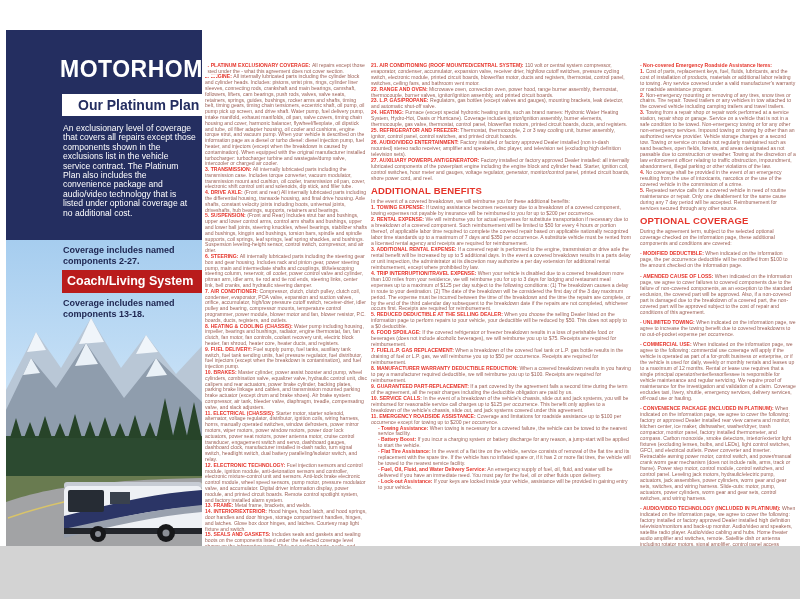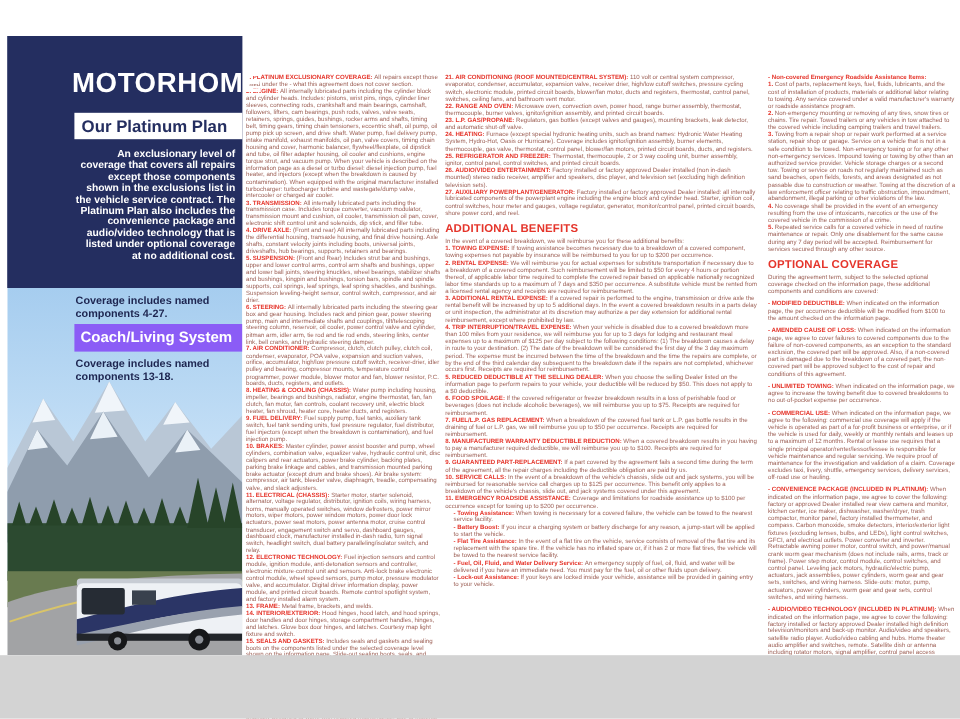--- a/index.html
+++ b/index.html
@@ -8,34 +8,34 @@
     font-family:"Liberation Sans", sans-serif;overflow:hidden;
   }
   
   .gray-band{position:absolute;left:0;top:546px;width:800px;height:53px;background:#d3d3d3;z-index:6;}
 
   
   #left-panel{position:absolute;left:6px;top:30px;width:196px;height:210px;background:#242e60;z-index:4;}
   .brand{position:absolute;top:26px;left:54px;right:4px;color:#ffffff;font-weight:bold;
          font-size:23px;letter-spacing:.5px;white-space:nowrap;}
   .side-banner{position:absolute;left:56px;right:0;height:22px;background:#ffffff;color:#242e60;
-         font-weight:bold;font-size:14px;line-height:22px;padding-left:6px;white-space:nowrap;}
+         font-weight:bold;font-size:14px;line-height:22px;padding-left:16px;white-space:nowrap;}
   .banner-platinum{top:64px;}
   .banner-gold{top:184px;}
-  .side-para{position:absolute;top:94px;left:57px;right:6px;color:#ffffff;font-weight:bold;
-         font-size:8.6px;line-height:9.4px;text-align:right;}
+  .side-para{position:absolute;top:94px;left:57px;right:6px;color:#ffffff;font-weight:normal;
+         font-size:8.6px;line-height:9.4px;}
 
   
   #photo{position:absolute;left:6px;top:240px;width:196px;height:306px;z-index:4;overflow:hidden;}
   #photo svg{position:absolute;left:0;top:0;}
   .photo-text{position:absolute;left:57px;right:6px;color:#1d2550;font-weight:bold;
          font-size:9px;line-height:10.5px;z-index:2;}
   .pt-gold{top:5px;}
   .pt-coach{top:58px;}
-  .coach-banner{position:absolute;left:56px;right:0;top:30px;height:23px;background:#8b5cf6;
+  .coach-banner{position:absolute;left:56px;right:0;top:30px;height:23px;background:#b91c1c;
          color:#ffffff;font-weight:bold;font-size:12.5px;line-height:23px;padding-left:5px;
          white-space:nowrap;z-index:2;}
 
   
   .col{position:absolute;top:62px;z-index:2;}
   #col1{left:205px;}
   #col2{left:371px;}
   #col3{left:640px;}
   .scale{transform:scale(0.5);transform-origin:0 0;color:#9c5f55;font-size:10.2px;line-height:11.9px;}
   .s1{width:324px;line-height:11.6px;}
@@ -85,21 +85,21 @@
         <path d="M58,289 C104,279 150,269 196,265 L196,272 C150,276 106,286 58,298 Z" fill="#99a1ae"></path>
         <rect x="62" y="250" width="36" height="22" rx="2" fill="#262c34"></rect>
         <rect x="104" y="252" width="20" height="12" fill="#39414d"></rect>
         <rect x="58" y="288" width="138" height="6" fill="#23262b"></rect>
         <circle cx="92" cy="294" r="8" fill="#17181a"></circle>
         <circle cx="92" cy="294" r="3" fill="#8b8f96"></circle>
         <circle cx="160" cy="293" r="9" fill="#17181a"></circle>
         <circle cx="160" cy="293" r="3.5" fill="#8b8f96"></circle>
       </g>
     </svg>
-    <div class="photo-text pt-gold">Coverage includes named components 4-27.</div>
+    <div class="photo-text pt-gold">Coverage includes named components 2-27.</div>
     <div class="coach-banner">Coach/Living System</div>
     <div class="photo-text pt-coach">Coverage includes named components 13-18.</div>
   </div>
 
   <div class="col" id="col1">
     <div class="scale s1">
         <p class="it"><b>1. PLATINUM EXCLUSIONARY COVERAGE: </b>All repairs except those listed under the - what this agreement does not cover section.</p>
         <p class="it"><b>2. ENGINE: </b>All internally lubricated parts including the cylinder block and cylinder heads. Includes: pistons, wrist pins, rings, cylinder liner sleeves, connecting rods, crankshaft and main bearings, camshaft, followers, lifters, cam bearings, push rods, valves, valve seats, retainers, springs, guides, bushings, rocker arms and shafts, timing belt, timing gears, timing chain tensioners, eccentric shaft, oil pump, oil pump pick up screen, and drive shaft. Water pump, fuel delivery pump, intake manifold, exhaust manifolds, oil pan, valve covers, timing chain housing and cover, harmonic balancer, flywheel/flexplate, oil dipstick and tube, oil filter adapter housing, oil cooler and cushions, engine torque strut, and vacuum pump. When your vehicle is described on the information page as a diesel or turbo diesel: diesel injection pump, fuel heater, and injectors (except when the breakdown is caused by contamination). When equipped with the original manufacturer installed turbocharger: turbocharger turbine and wastegate/dump valve, intercooler or charged air cooler.</p>
         <p class="it"><b>3. TRANSMISSION: </b>All internally lubricated parts including the transmission case. Includes torque converter, vacuum modulator, transmission mount and cushion, oil cooler, transmission oil pan, cover, electronic shift control unit and solenoids, dip stick, and filler tube.</p>
         <p class="it"><b>4. DRIVE AXLE: </b>(Front and rear) All internally lubricated parts including the differential housing, transaxle housing, and final drive housing. Axle shafts, constant velocity joints including boots, universal joints, driveshafts, hub bearings, supports, retainers and bearings.</p>

